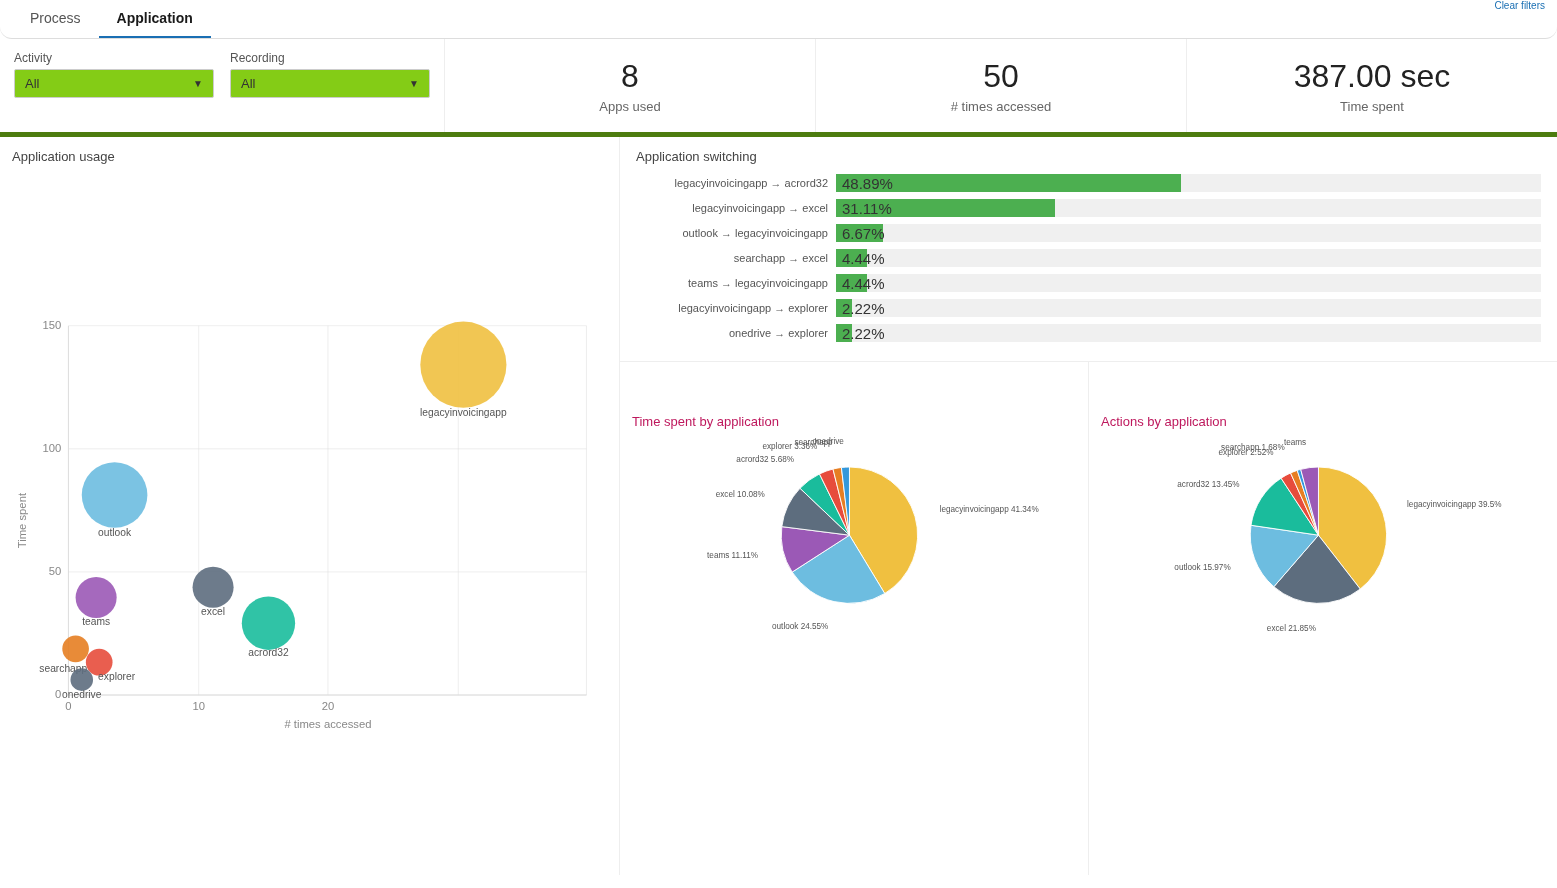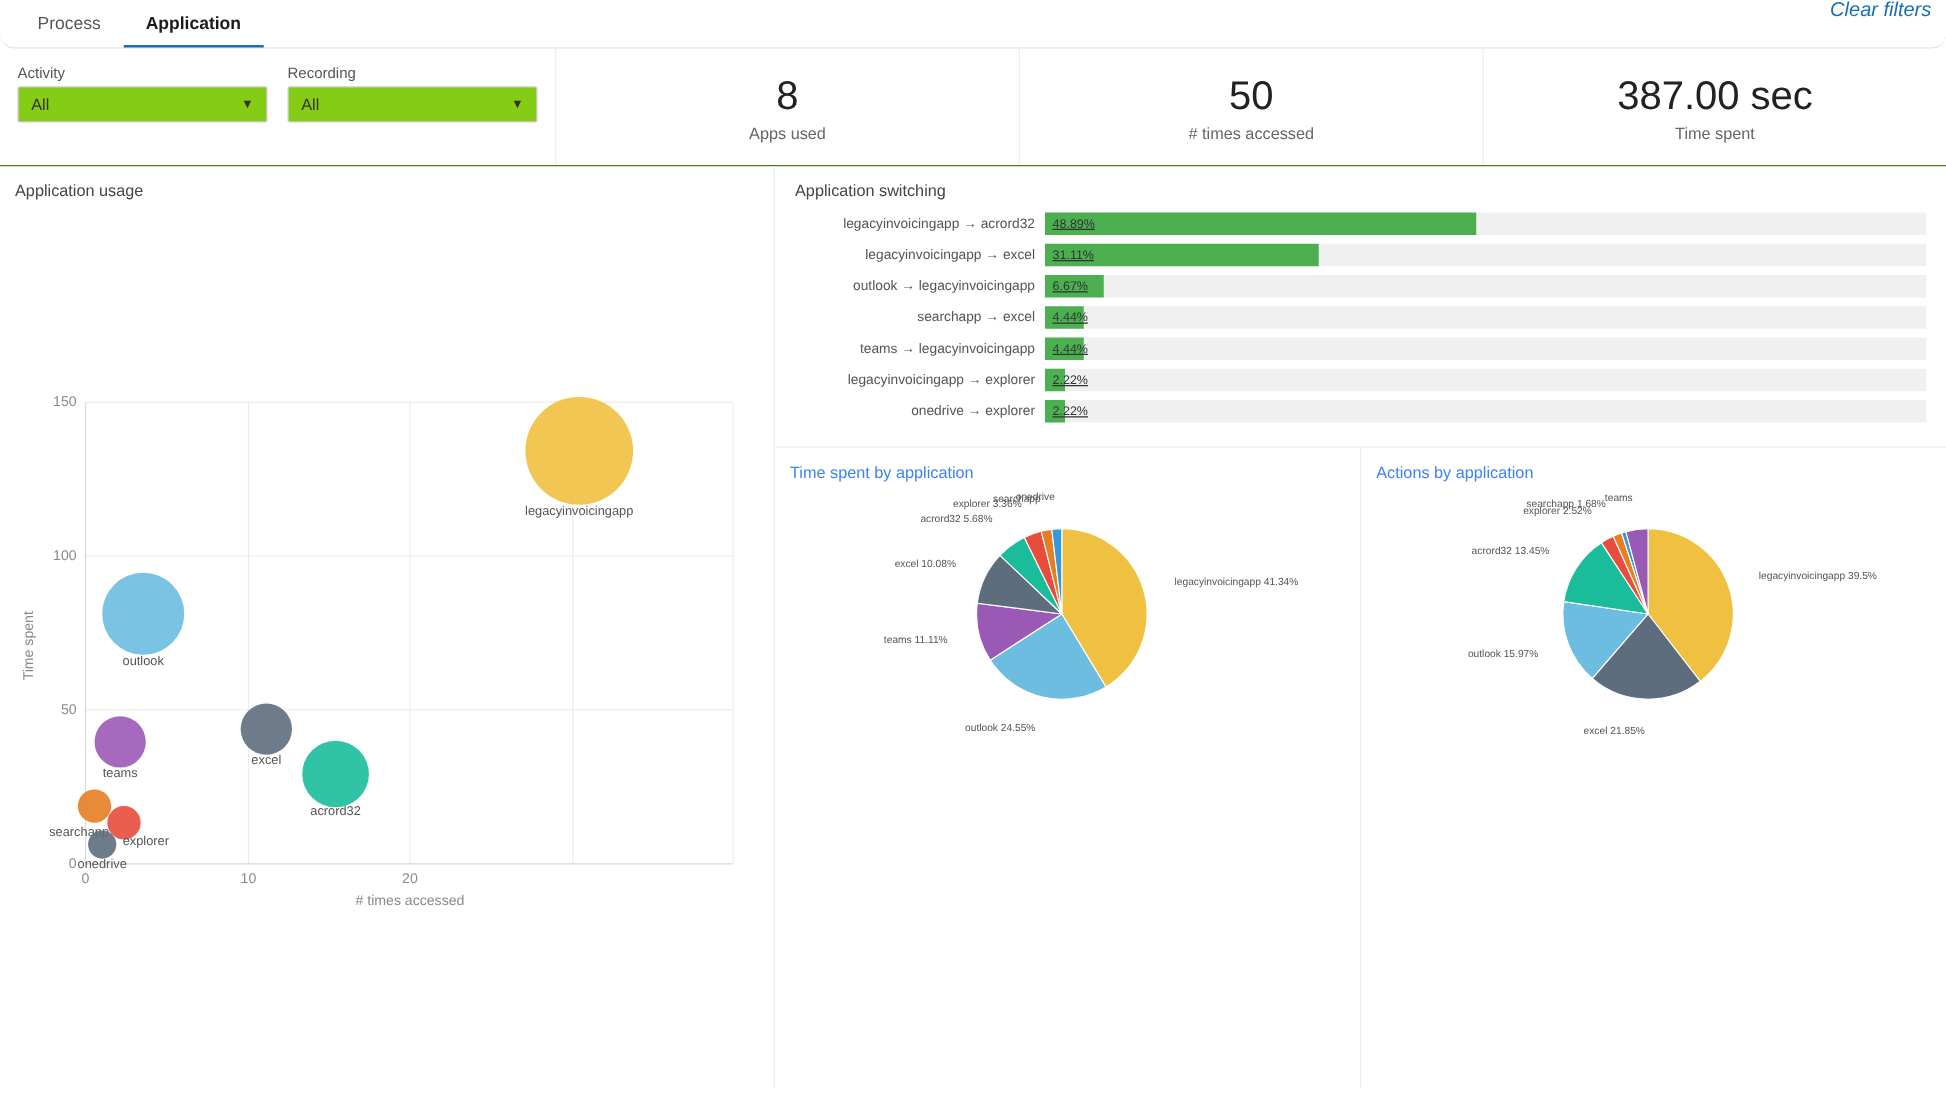--- a/index.html
+++ b/index.html
@@ -2,21 +2,21 @@
 <html><head>
   <meta charset="utf-8">
   <style>
     * { box-sizing: border-box; margin: 0; padding: 0; }
     body { font-family: 'Segoe UI', Arial, sans-serif; background: #fff; color: #333; font-size: 13px; }
 
     
     .tabs { display: flex; border-bottom: 1px solid #ddd; padding: 0 12px; position: relative; border-radius: 12px; }
     .tab { padding: 10px 18px; cursor: pointer; color: #555; font-size: 14px; }
     .tab.active { color: #1a1a1a; font-weight: 600; border-bottom: 2px solid #1a6fb3; }
-    .clear-filters { margin-left: auto; color: #1a6fb3; cursor: pointer; font-size: 16px; font-style: italic; }
+    .clear-filters { margin-left: auto; color: #1a6fb3; cursor: pointer; font-size: 10px; }
     .filter-group { display: flex; flex-direction: column; gap: 4px; min-width: 200px; }
     .filter-label { font-size: 12px; color: #555; }
     .filter-select { border: 1px solid #ccc; border-radius: 2px; padding: 6px 10px; display: flex; align-items: center; justify-content: space-between; background: #84cc16; cursor: pointer; min-width: 200px; }
     .filter-select span { color: #333; }
     .chevron { font-size: 10px; color: #666; }
     .stats-row { display: flex; flex: 1; }
     .stat-card { flex: 1; padding: 18px 20px; border-right: 1px solid #eee; text-align: center; }
     .stat-card:last-child { border-right: none; }
     .stat-value { font-size: 32px; font-weight: 300; color: #222; line-height: 1.2; }
     .stat-label { font-size: 13px; color: #666; margin-top: 4px; }
@@ -34,39 +34,39 @@
     
     .right-panel { flex: 1; display: flex; flex-direction: column; }
 
     
     .app-switching { padding: 12px 16px; border-bottom: 1px solid #eee; }
     .app-switching-title { font-size: 13px; color: #444; margin-bottom: 10px; }
     .bar-row { display: flex; align-items: center; margin-bottom: 7px; }
     .bar-label { width: 200px; text-align: right; font-size: 11px; color: #555; padding-right: 8px; flex-shrink: 0; }
     .bar-track { flex: 1; background: #f0f0f0; height: 18px; position: relative; }
     .bar-fill { height: 100%; background: #4caf50; display: flex; align-items: center; }
-    .bar-pct { font-size: 10px; color: #333; padding-left: 6px; white-space: nowrap; text-decoration: underline; }
+    .bar-pct { font-size: 15px; color: #333; padding-left: 6px; white-space: nowrap; }
 
     
     .bottom-charts { display: flex; flex: 1; }
     .chart-box { flex: 1; padding: 12px; border-right: 1px solid #eee; }
     .chart-box:last-child { border-right: none; }
-    .chart-title { font-size: 13px; color: #3b82f6; margin-bottom: 8px; }
+    .chart-title { font-size: 13px; color: #be185d; margin-bottom: 8px; margin-top: 40px; }
     .pie-area { position: relative; width: 100%; height: 200px; }
   </style>
 </head>
 <body>
 
 <div class="tabs">
   <div class="tab">Process</div>
   <div class="tab active">Application</div>
   <div class="clear-filters">Clear filters</div>
 </div>
 
-<div style="display:flex; border-bottom:1px solid #4d7c0f;">
+<div style="display:flex; border-bottom:5px solid #4d7c0f;">
 
   <div style="display:flex; gap:16px; padding:12px 14px; border-right:1px solid #eee; align-items:flex-start;">
     <div class="filter-group">
       <div class="filter-label">Activity</div>
       <div class="filter-select">
         <span>All</span>
         <span class="chevron">▼</span>
       </div>
     </div>
     <div class="filter-group">

